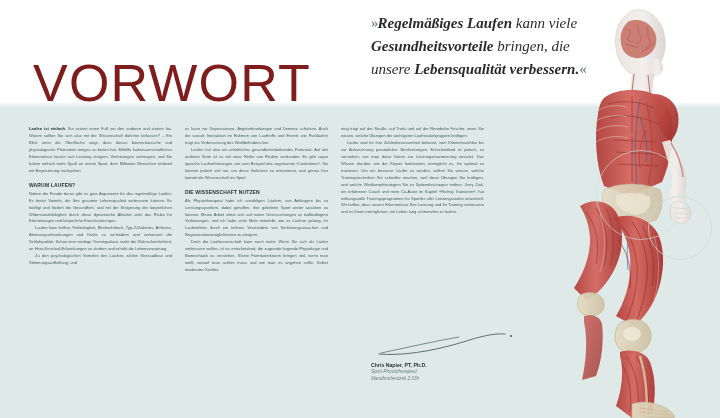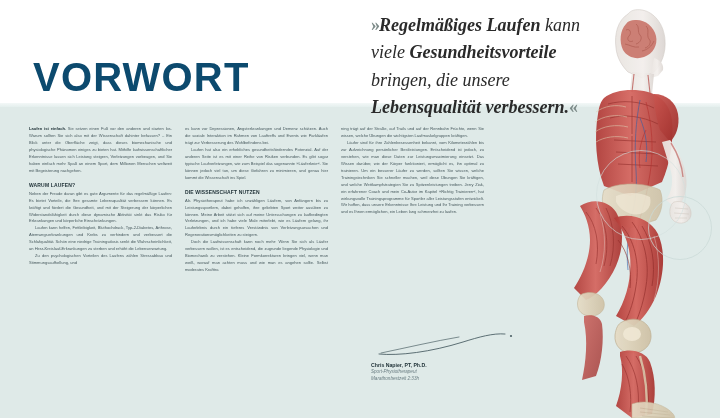--- a/index.html
+++ b/index.html
@@ -17,29 +17,29 @@
     background:#dfeae8;
   }
   .tint:before {
     content:""; position:absolute; left:0; right:0; top:-4px; height:4px;
     background:linear-gradient(to bottom,#f3f8f7,#e4efed);
   }
 
   
   .headline {
     position:absolute; left:33px; top:57px;
-    font-size:40px; line-height:1; letter-spacing:1.2px;
-    font-weight:700; color:#0c4a6e;
+    font-size:52px; line-height:1; letter-spacing:1.2px;
+    font-weight:400; color:#7f1d1d;
   }
 
   
   .quote {
     position:absolute; left:371px; top:12px; width:235px;
     font-family:"Liberation Serif", serif;
-    font-size:18px; line-height:1.52; color:#2a2a2a;
+    font-size:15px; line-height:1.52; color:#2a2a2a;
     font-style:italic;
   }
   .quote b { font-style:italic; font-weight:700; }
   .quote .mk { font-style:normal; font-weight:700; color:#7e8c8a; letter-spacing:-1px; }
 
   
   .cols { position:absolute; left:29px; top:126px; width:480px; height:285px; }
   .col { position:absolute; top:0; width:143px; height:100%; }
   .c1 { left:0; } .c2 { left:156px; } .c3 { left:312px; }
   .col p {

